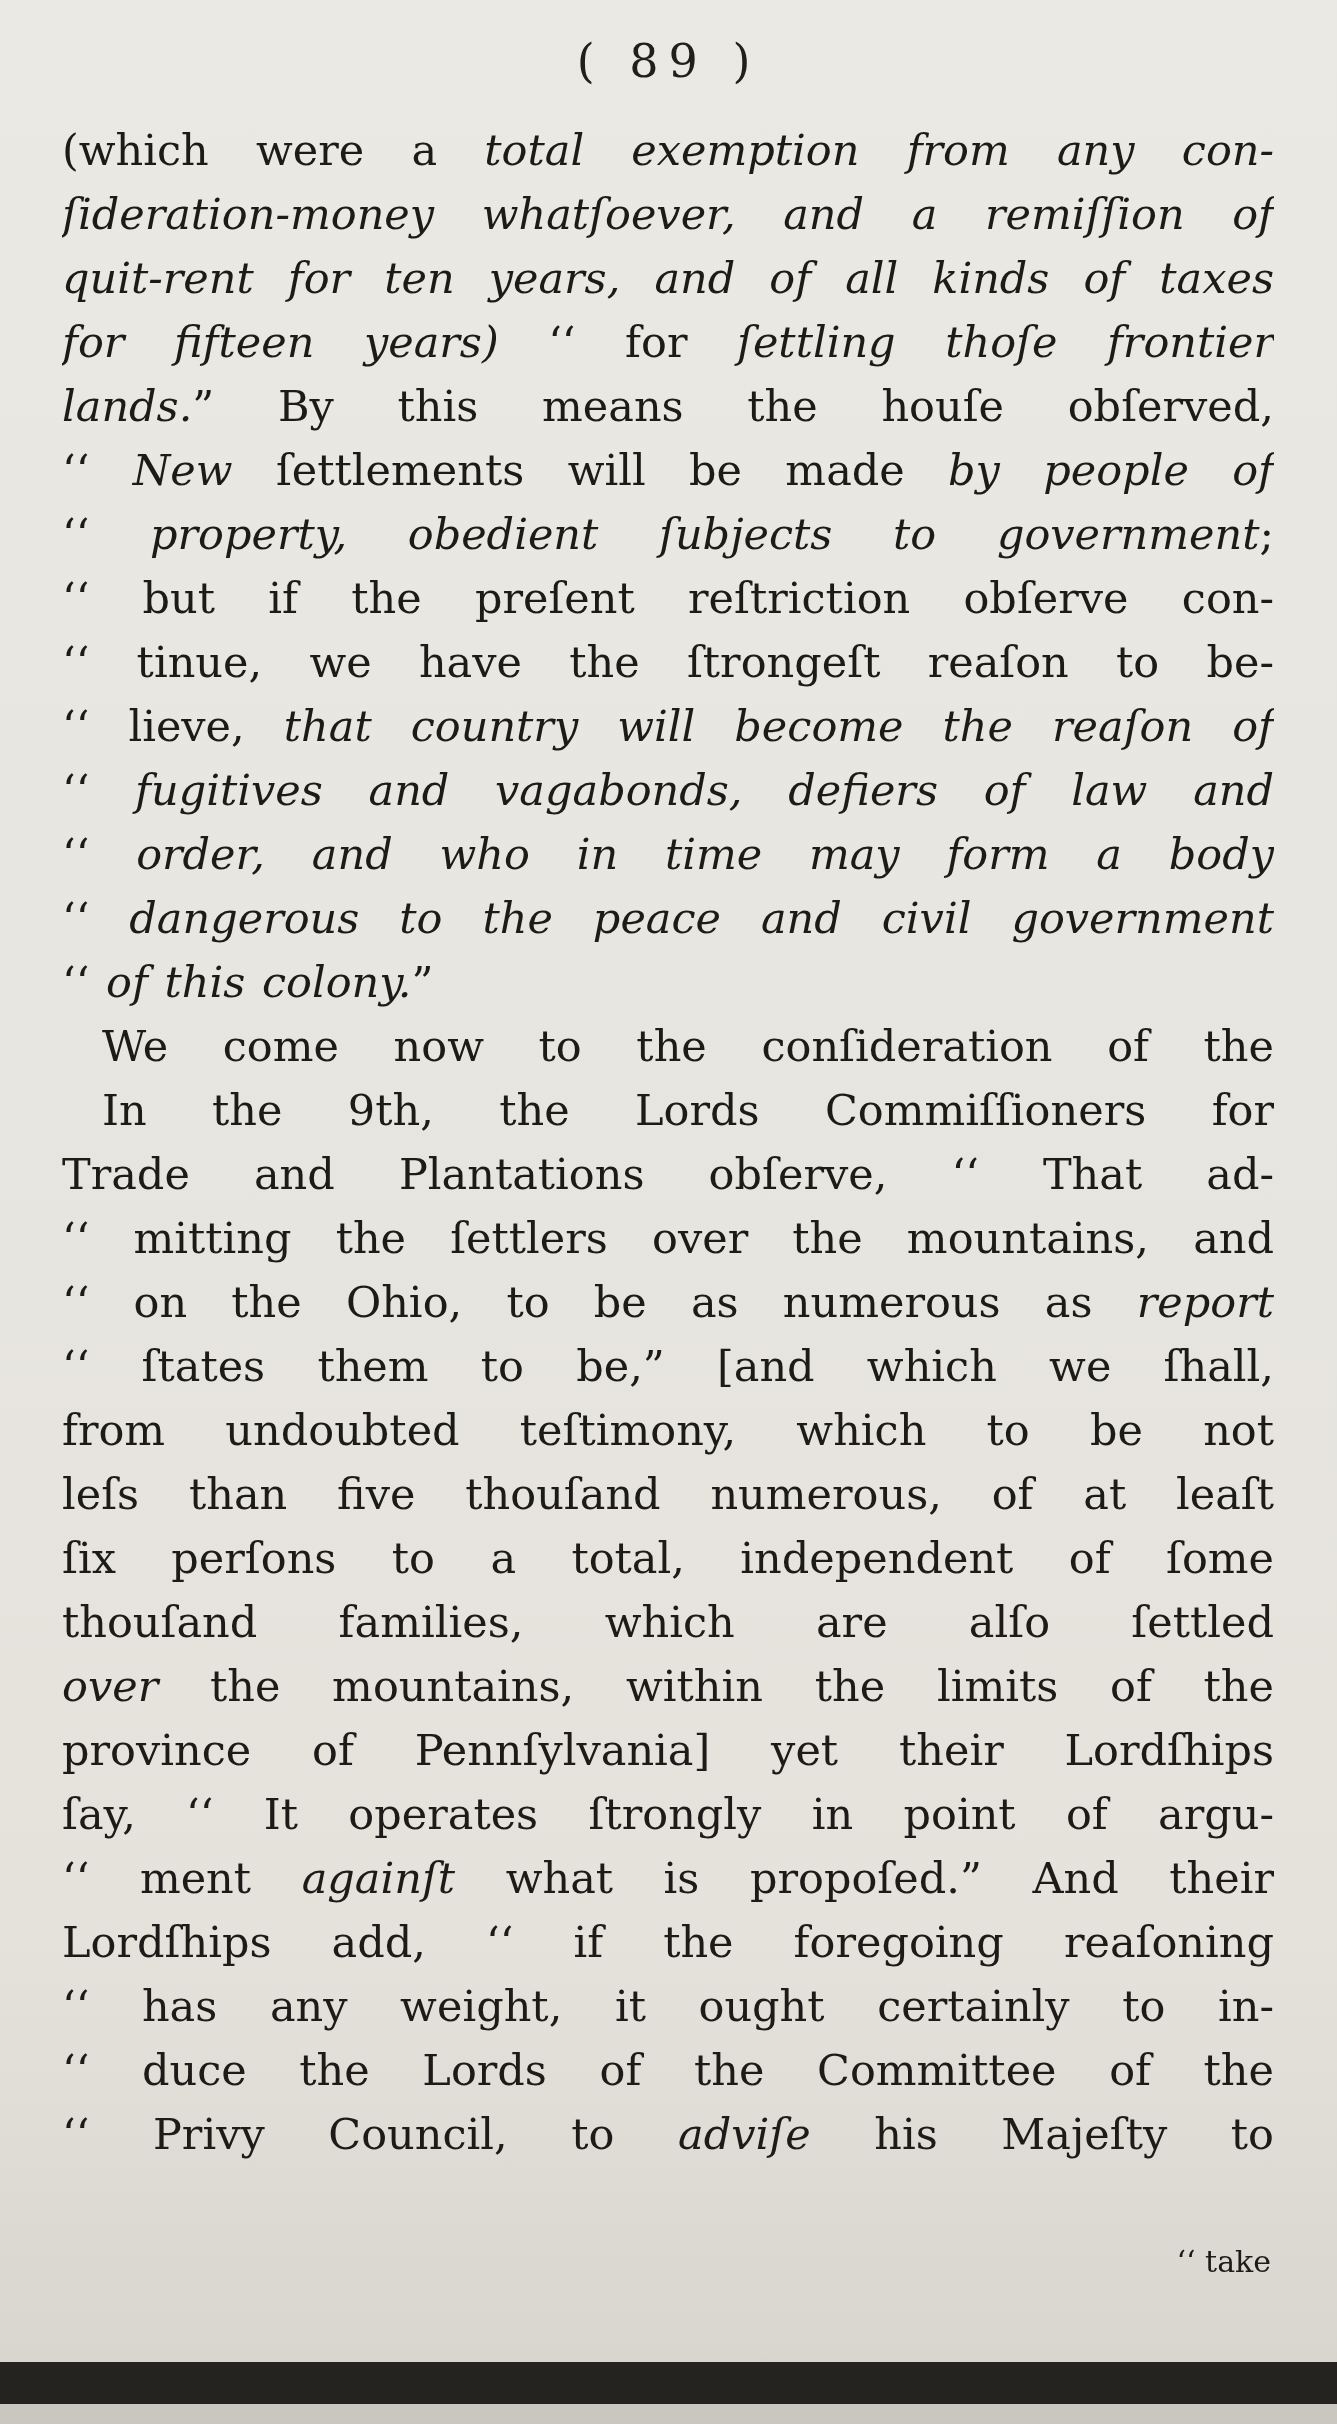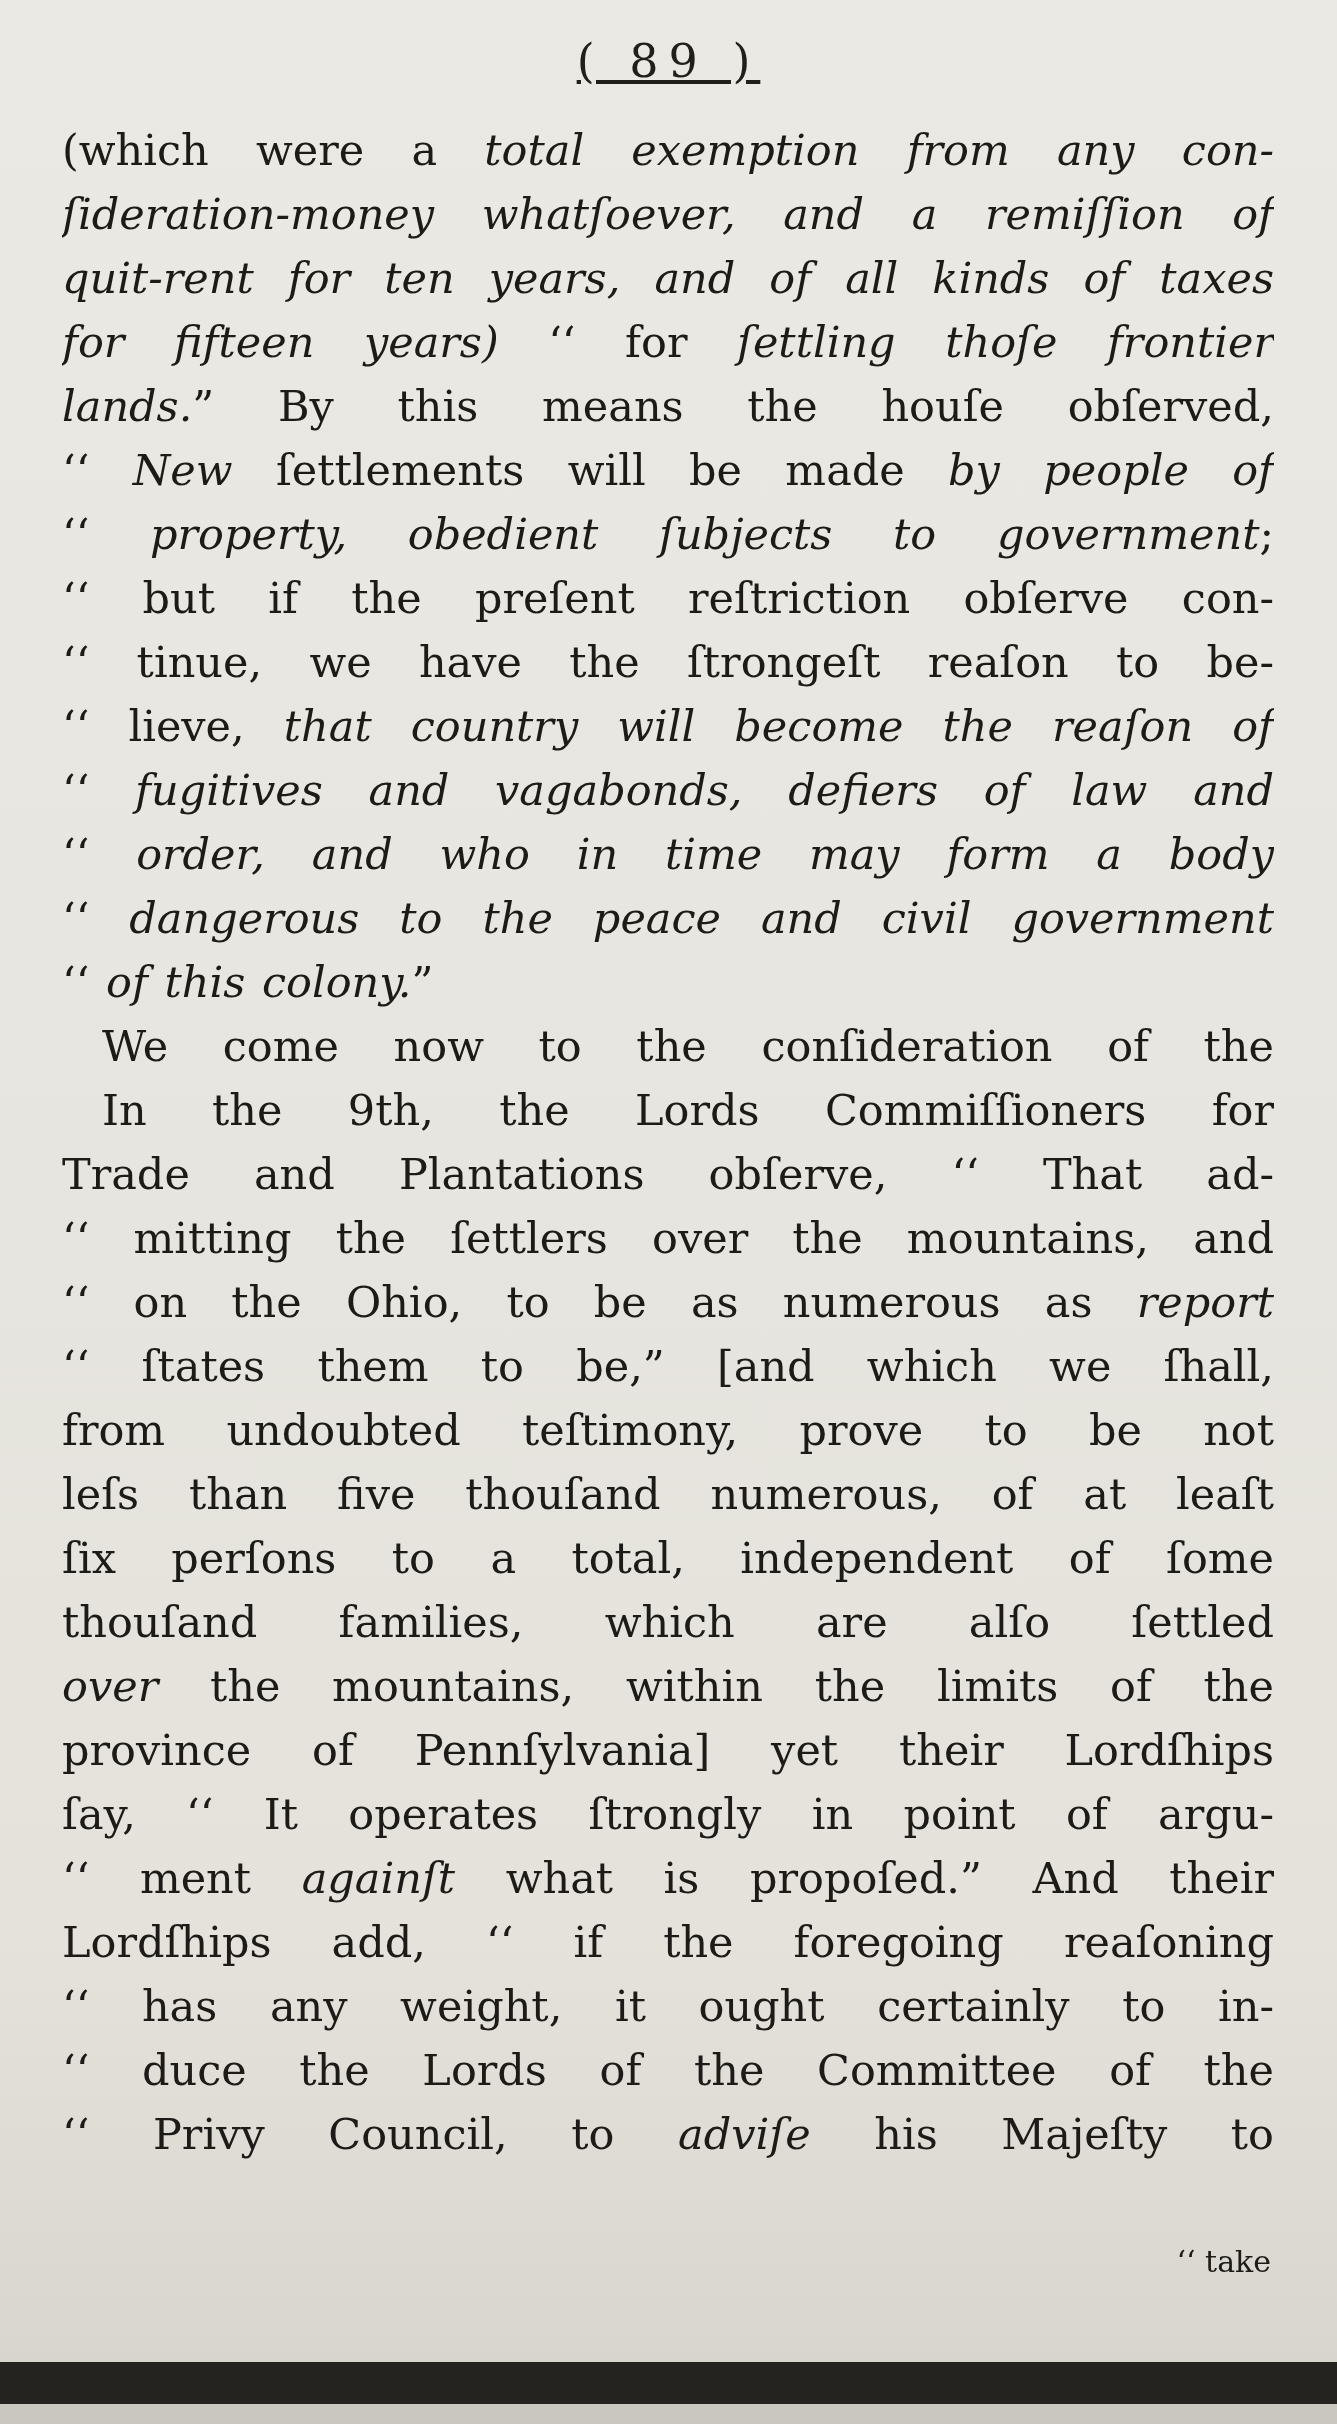--- a/index.html
+++ b/index.html
@@ -17,21 +17,20 @@
   }
   .page-header {
     position: absolute;
     top: 34px;
     left: 0;
     width: 100%;
     text-align: center;
     font-size: 46px;
     letter-spacing: 10px;
     color: #201f1c;
-    text-decoration: underline;
   }
   .text-block {
     position: absolute;
     left: 62px;
     top: 118px;
     width: 1212px;
   }
   .line {
     font-size: 43px;
     line-height: 64px;
@@ -95,21 +94,21 @@
       <div class="line"><span>‘‘ </span><span class="italic">fugitives and vagabonds, defiers of law and</span></div>
       <div class="line"><span>‘‘ </span><span class="italic">order, and who in time may form a body</span></div>
       <div class="line"><span>‘‘ </span><span class="italic">dangerous to the peace and civil government</span></div>
       <div class="line nj"><span>‘‘ </span><span class="italic">of this colony.</span><span>”</span></div>
       <div class="line indent"><span>We come now to the conſideration of the</span></div>
       <div class="line indent"><span>In the 9th, the Lords Commiſſioners for</span></div>
       <div class="line"><span>Trade and Plantations obſerve, ‘‘ That ad-</span></div>
       <div class="line"><span>‘‘ mitting the ſettlers over the mountains, and</span></div>
       <div class="line"><span>‘‘ on the Ohio, to be as numerous as </span><span class="italic">report</span></div>
       <div class="line"><span>‘‘ ſtates them to be,” [and which we ſhall,</span></div>
-      <div class="line"><span>from undoubted teſtimony, prove to be not</span></div>
+      <div class="line"><span>from undoubted teſtimony, which to be not</span></div>
       <div class="line"><span>leſs than five thouſand numerous, of at leaſt</span></div>
       <div class="line"><span>ſix perſons to a total, independent of ſome</span></div>
       <div class="line"><span>thouſand families, which are alſo ſettled</span></div>
       <div class="line"><span class="italic">over</span><span> the mountains, within the limits of the</span></div>
       <div class="line"><span>province of Pennſylvania] yet their Lordſhips</span></div>
       <div class="line"><span>ſay, ‘‘ It operates ſtrongly in point of argu-</span></div>
       <div class="line"><span>‘‘ ment </span><span class="italic">againſt</span><span> what is propoſed.” And their</span></div>
       <div class="line"><span>Lordſhips add, ‘‘ if the foregoing reaſoning</span></div>
       <div class="line"><span>‘‘ has any weight, it ought certainly to in-</span></div>
       <div class="line"><span>‘‘ duce the Lords of the Committee of the</span></div>

